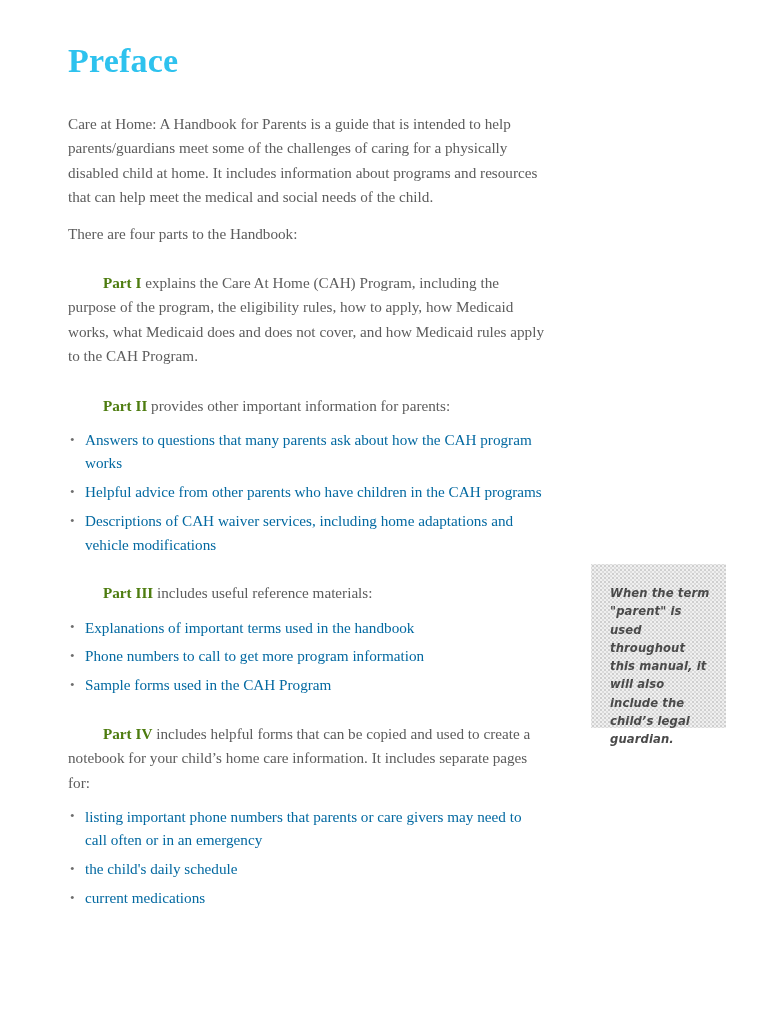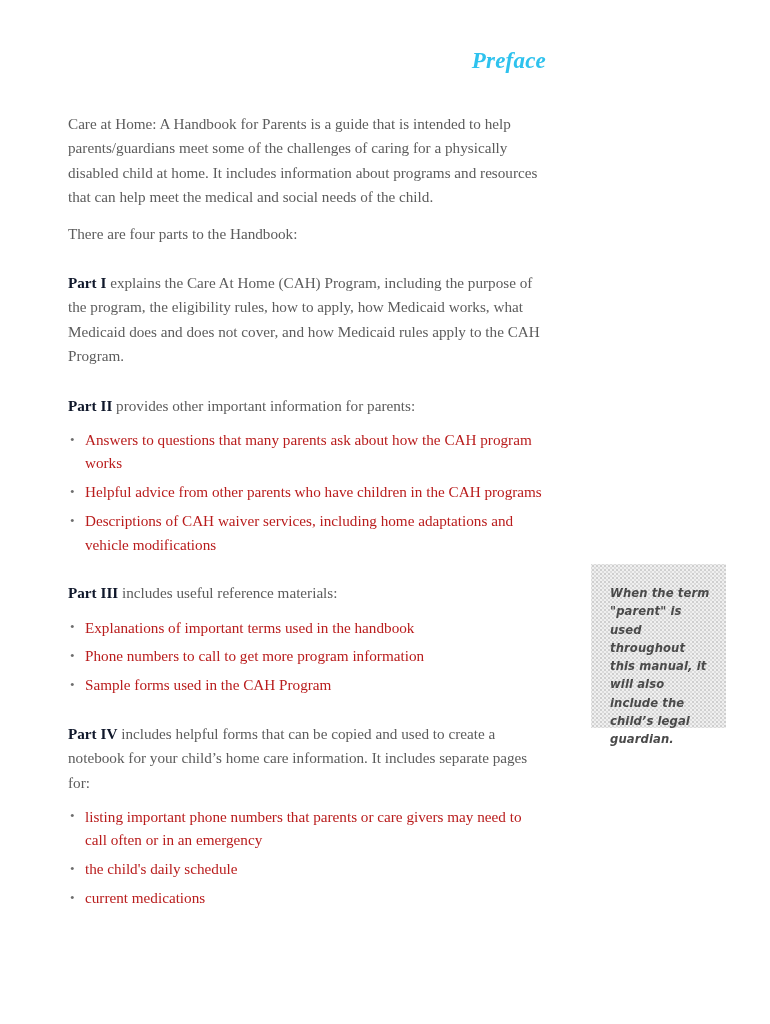--- a/index.html
+++ b/index.html
@@ -26,63 +26,62 @@
   
   .content {
     position: absolute;
     left: 68px;
     top: 44px;
     width: 478px;
   }
 
   h1.preface-title {
     font-family: "Liberation Serif", "DejaVu Serif", serif;
-    font-style: italic;
     font-weight: bold;
-    font-size: 23px;
+    font-size: 34px;
     line-height: 34px;
     letter-spacing: 0.2px;
     color: #2ec2ee;
     margin: 0 0 34px 0;
     padding: 0;
-    text-align: right;
   }
 
   p.para {
     font-size: 15.2px;
     line-height: 24.4px;
     margin: 0 0 12px 0;
     padding: 0;
     color: #5c5c5c;
     text-align: left;
   }
 
   p.para.tight {
     margin-bottom: 10px;
   }
 
   .em-title {
   }
 
   .part-label {
-    color: #0f172a;
+    color: #4d7c0f;
     font-weight: bold;
+    margin-left: 35px;
   }
 
   ul.bullets {
     list-style: none;
     margin: 0 0 12px 0;
     padding: 0;
   }
 
   ul.bullets li {
     position: relative;
     font-size: 15.2px;
     line-height: 23.4px;
-    color: #b91c1c;
+    color: #0369a1;
     padding-left: 17px;
     margin: 0 0 5.5px 0;
   }
 
   ul.bullets li::before {
     content: "\2022";
     position: absolute;
     left: 2px;
     top: -0.5px;
     font-size: 13px;

